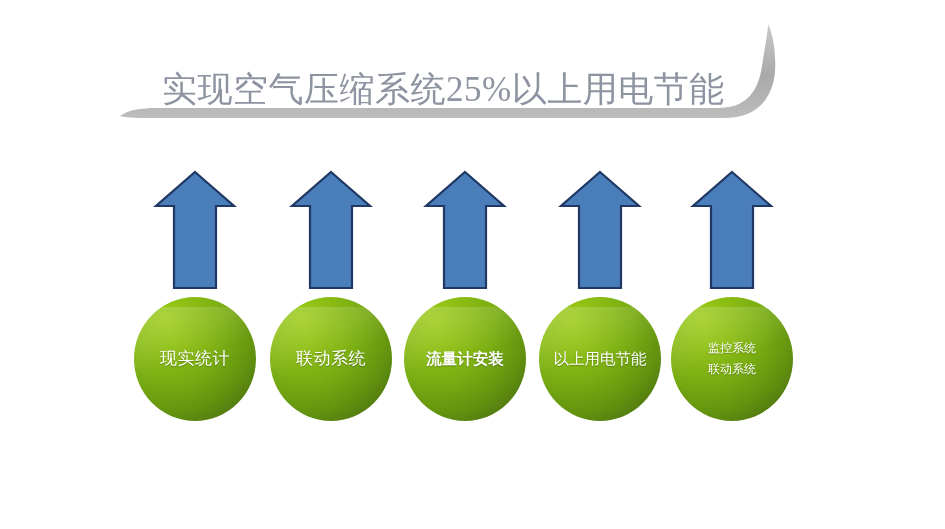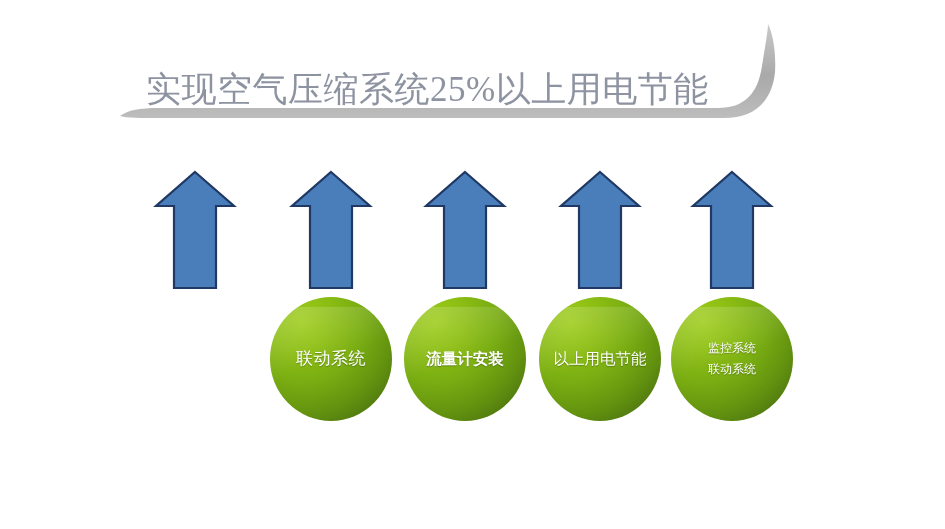--- a/index.html
+++ b/index.html
@@ -31,21 +31,21 @@
   }
   #banner-frame {
     position: absolute;
     left: 0;
     top: 0;
     width: 660px;
     height: 120px;
   }
   #title-text {
     position: absolute;
-    left: 28px;
+    left: 44px;
     top: 40px;
     width: 610px;
     height: 56px;
     line-height: 56px;
     font-family: "Liberation Serif", "DejaVu Serif", serif;
     font-size: 35px;
     letter-spacing: 0.5px;
     color: #8d93a0;
     white-space: nowrap;
     text-align: left;
@@ -155,20 +155,23 @@
 
     <div id="title-text">实现空气压缩系统25%以上用电节能</div>
   </div>
 
   <div id="steps">
 
     <div class="step" style="left:134px;">
       <svg class="step-arrow" viewBox="0 0 122 124">
         <path d="M 61,4 L 100,38 L 82,38 L 82,120 L 40,120 L 40,38 L 22,38 Z" fill="#4a7ebb" stroke="#1f3864" stroke-width="2.2" stroke-linejoin="miter"></path>
       </svg>
+      <div class="step-circle">
+        <span class="step-label">现实统计</span>
+      </div>
     </div>
 
     <div class="step" style="left:270px;">
       <svg class="step-arrow" viewBox="0 0 122 124">
         <path d="M 61,4 L 100,38 L 82,38 L 82,120 L 40,120 L 40,38 L 22,38 Z" fill="#4a7ebb" stroke="#1f3864" stroke-width="2.2" stroke-linejoin="miter"></path>
       </svg>
       <div class="step-circle">
         <span class="step-label">联动系统</span>
       </div>
     </div>

